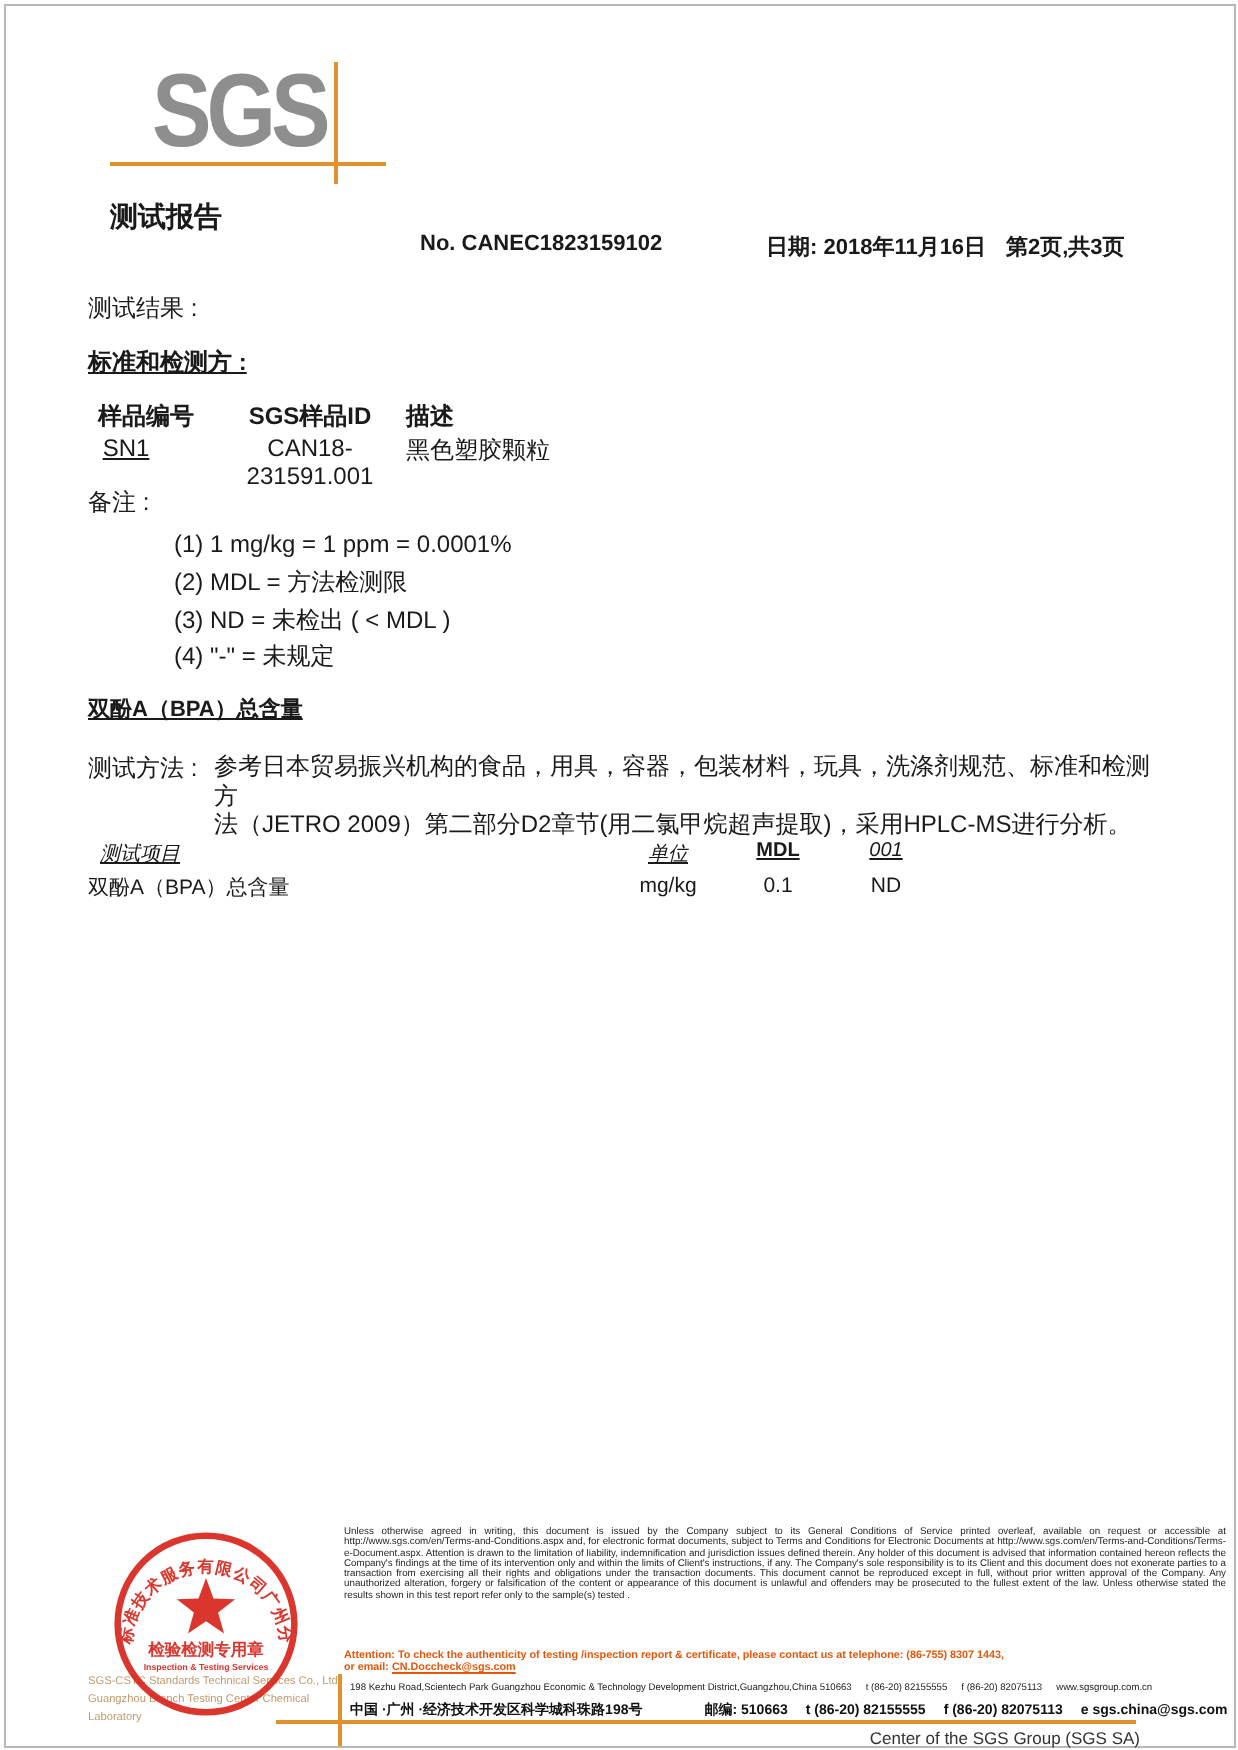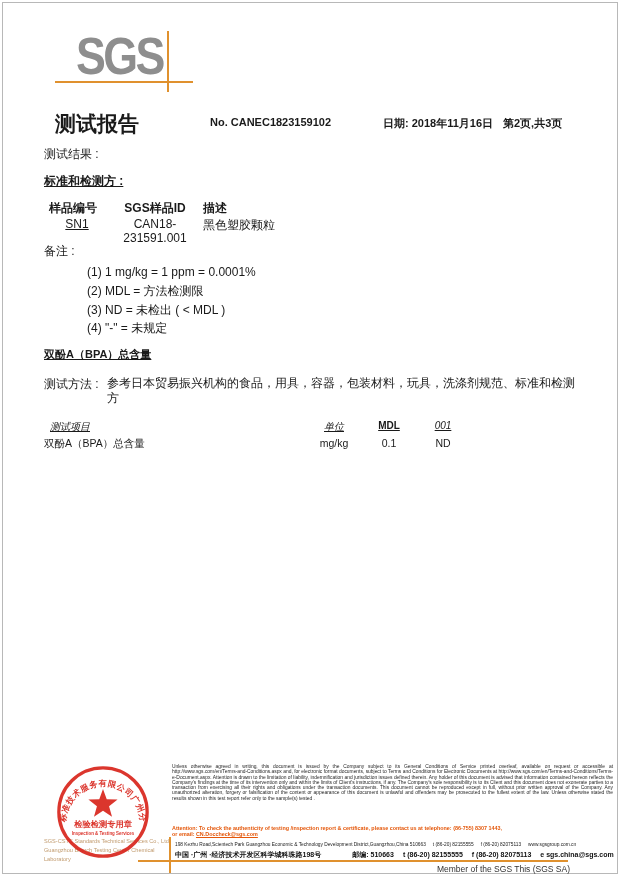--- a/index.html
+++ b/index.html
@@ -9,35 +9,35 @@
     overflow:hidden;
   }
   .page-frame{position:absolute;left:2px;top:2px;right:1px;bottom:1px;border:1px solid #b8b8b8;pointer-events:none;}
   .abs{position:absolute;}
   
   .logo-text{left:76px;top:30px;font-size:52px;font-weight:bold;color:#8e8e8e;
     letter-spacing:-3px;transform:scaleX(.86);transform-origin:left top;line-height:1;}
   .logo-hline{left:55px;top:81px;width:138px;height:2px;background:#e0912e;}
   .logo-vline{left:167px;top:31px;width:2px;height:61px;background:#e0912e;}
   
-  .report-title{left:55px;top:110px;font-size:21px;font-weight:bold;}
+  .report-title{left:55px;top:100px;font-size:14px;font-weight:bold;}
   .report-no{left:210px;top:116px;font-size:11px;font-weight:600;}
   .report-date{left:383px;top:116px;font-size:11px;font-weight:600;}
   .report-page{left:503px;top:116px;font-size:11px;font-weight:600;}
   
   .t10{font-size:12px;}
   .bold{font-weight:bold;}
   .und{text-decoration:underline;}
   .results-label{left:44px;top:146px;}
   .sample-heading{left:44px;top:173px;}
   .ctr{text-align:center;display:inline-block;}
   .sh1{left:44px;top:200px;width:58px;}
   .sh2{left:113px;top:200px;width:84px;}
   .sh3{left:203px;top:200px;}
-  .sr1{left:48px;top:217px;width:58px;text-decoration:underline;}
+  .sr1{left:34px;top:217px;width:58px;text-decoration:underline;}
   .sr2{left:108px;top:217px;width:94px;}
   .sr3{left:203px;top:217px;}
   .remarks-heading{left:44px;top:243px;}
   .note{left:87px;}
   .note1{top:265px;} .note2{top:283px;} .note3{top:302px;} .note4{top:320px;}
   .bpa-heading{left:44px;top:347px;font-size:11px;}
   .method-label{left:44px;top:376px;}
   .method-text{left:107px;top:376px;width:472px;line-height:14.5px;}
   
   .rt-h{top:420px;font-size:10px;}
@@ -92,20 +92,21 @@
 <div class="abs t10 remarks-heading">备注 :</div>
 <div class="abs t10 note note1">(1) 1 mg/kg = 1 ppm = 0.0001%</div>
 <div class="abs t10 note note2">(2) MDL = 方法检测限</div>
 <div class="abs t10 note note3">(3) ND = 未检出 ( &lt; MDL )</div>
 <div class="abs t10 note note4">(4) "-" = 未规定</div>
 
 <div class="abs bold und bpa-heading">双酚A（BPA）总含量</div>
 <div class="abs t10 method-label">测试方法 :</div>
 <div class="abs t10 method-text">
   <span>参考日本贸易振兴机构的食品，用具，容器，包装材料，玩具，洗涤剂规范、标准和检测方</span><br>
+  <span>法（JETRO 2009）第二部分D2章节(用二氯甲烷超声提取)，采用HPLC-MS进行分析。</span>
 </div>
 
 <span class="abs rt-h it und c-item-h">测试项目</span>
 <span class="abs rt-h it und c-unit">单位</span>
 <span class="abs rt-h bold und c-mdl">MDL</span>
 <span class="abs rt-h it und c-001">001</span>
 <span class="abs rt-r c-item-r">双酚A（BPA）总含量</span>
 <span class="abs rt-r c-unit">mg/kg</span>
 <span class="abs rt-r c-mdl">0.1</span>
 <span class="abs rt-r c-001">ND</span>
@@ -145,13 +146,13 @@
   <span>中国 ·广州 ·经济技术开发区科学城科珠路198号</span>
   <span class="sp1">邮编: 510663</span>
   <span>t (86-20) 82155555</span>
   <span>f (86-20) 82075113</span>
   <span>e  sgs.china@sgs.com</span>
 </div>
 
 <div class="abs f-vline"></div>
 <div class="abs f-hline"></div>
 
-<div class="abs member">Member of the SGS This (SGS SA)</div>
+<div class="abs member">Center of the SGS Group (SGS SA)</div>
 
 </body></html>

